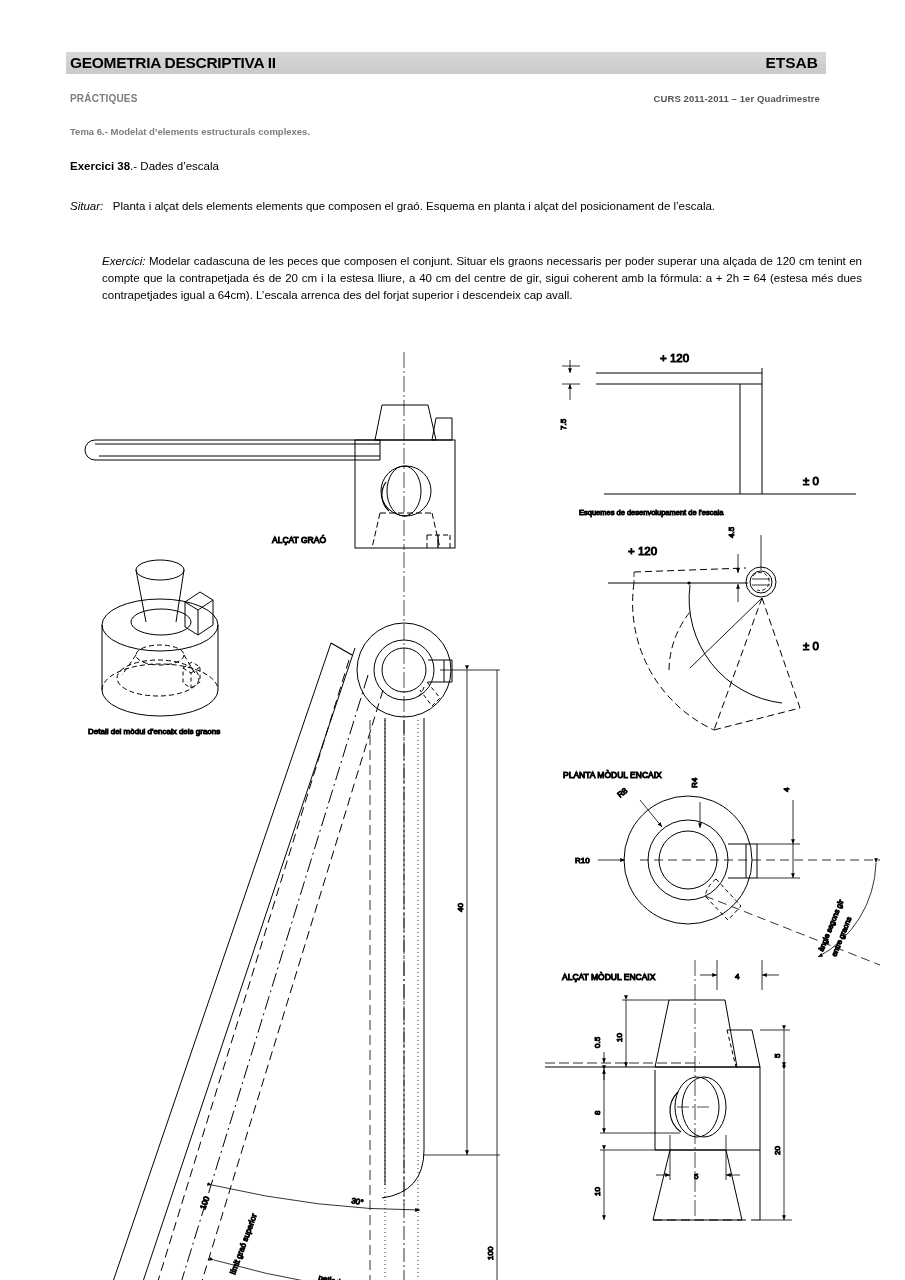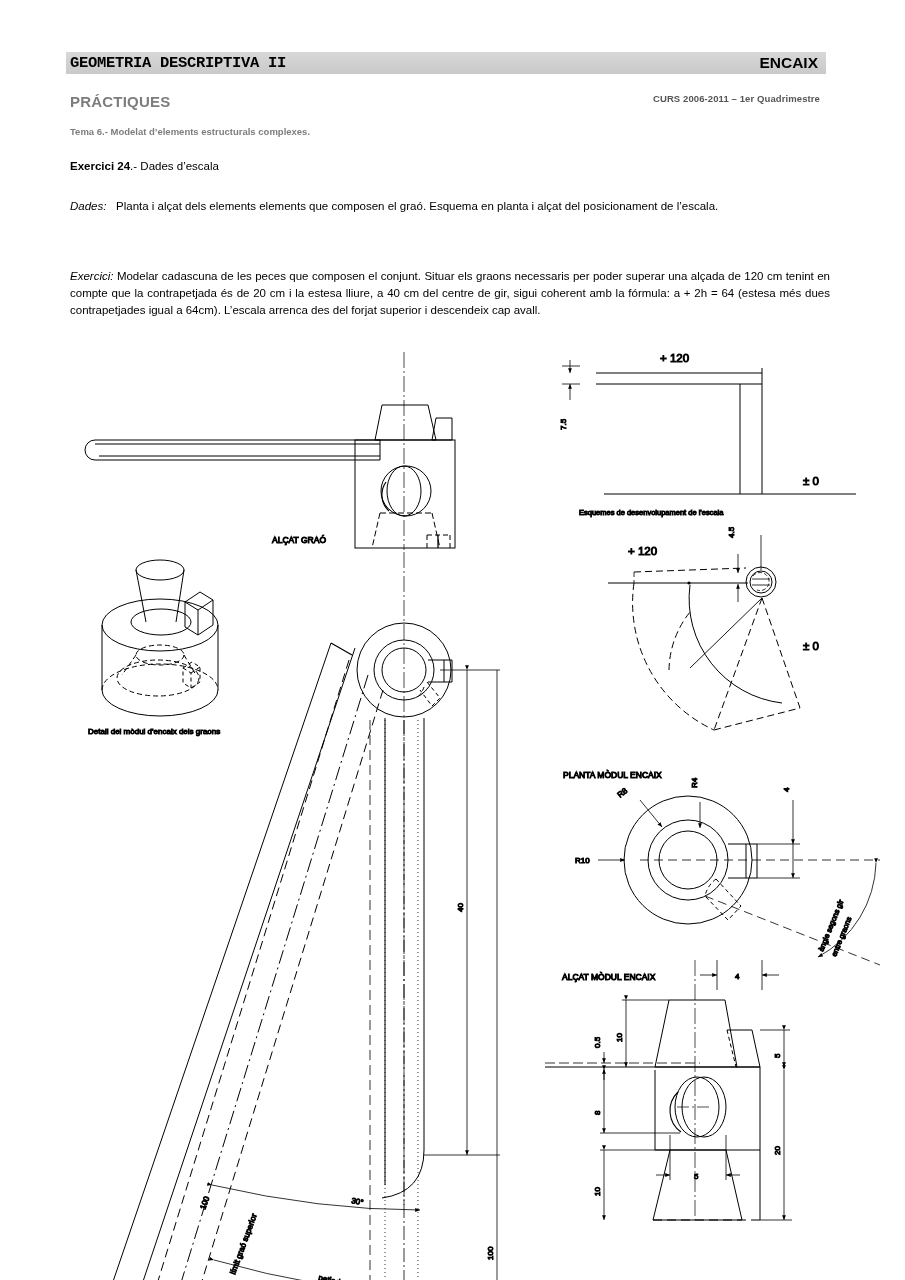--- a/index.html
+++ b/index.html
@@ -5,57 +5,57 @@
   html,body{margin:0;padding:0;background:#fff;}
   body{width:905px;height:1280px;position:relative;overflow:hidden;
        font-family:"Liberation Sans","DejaVu Sans",sans-serif;color:#000;}
 
   .page{position:absolute;inset:0;width:905px;height:1280px;}
 
   
   .hdr-band{position:absolute;left:66px;top:52px;width:760px;height:22px;
             background:linear-gradient(to bottom,#d8d8d8,#c9c9c9);}
   .hdr-title{position:absolute;left:70px;top:53px;font-size:15.5px;font-weight:bold;
-             letter-spacing:-0.3px;line-height:20px;font-family:Liberation Mono, monospace;}
+             letter-spacing:-0.3px;line-height:20px;}
   .hdr-right{position:absolute;left:0;top:53px;width:818px;text-align:right;
              font-size:15.5px;font-weight:bold;line-height:20px;}
-  .sub-left{position:absolute;left:70px;top:93px;font-size:15px;font-weight:bold;color:#7d7d7d;letter-spacing:.2px;}
+  .sub-left{position:absolute;left:70px;top:93px;font-size:10px;font-weight:bold;color:#7d7d7d;letter-spacing:.2px;}
   .sub-right{position:absolute;left:0;top:93px;width:820px;text-align:right;
              font-size:9.5px;font-weight:bold;color:#555;letter-spacing:.1px;}
   .tema{position:absolute;left:70px;top:126px;font-size:9.5px;font-weight:bold;color:#7d7d7d;}
   .exercici{position:absolute;left:70px;top:160px;font-size:11.5px;}
   .exercici b{font-weight:bold;}
 
   .para{position:absolute;left:70px;width:760px;font-size:11.5px;line-height:17px;
         text-align:justify;}
   .para i{font-style:italic;}
   #para-dades{top:198px;}
-  #para-exercici{top:268px;}
+  #para-exercici{top:253px;margin-left:32px;}
 
   
   .canvas{position:absolute;left:0;top:330px;width:905px;height:950px;}
   svg{display:block;}
   .lbl{font-family:"Liberation Sans","DejaVu Sans",sans-serif;fill:#000;}
 </style>
 </head>
 <body>
 
 <div class="page">
 
   <div class="hdr-band"></div>
   <div class="hdr-title">GEOMETRIA DESCRIPTIVA II</div>
-  <div class="hdr-right">ENCAIX</div>
+  <div class="hdr-right">ETSAB</div>
 
   <div class="sub-left">PRÁCTIQUES</div>
-  <div class="sub-right">CURS 2006-2011 – 1er Quadrimestre</div>
+  <div class="sub-right">CURS 2011-2011 – 1er Quadrimestre</div>
   <div class="tema">Tema 6.- Modelat d’elements estructurals complexes.</div>
 
-  <div class="exercici"><b>Exercici 24</b><span>.- Dades d’escala</span></div>
-
-  <div class="para" id="para-dades"><i>Dades:</i>&nbsp;&nbsp;&nbsp;<span>Planta i alçat dels elements elements que composen el graó. Esquema en planta i alçat del posicionament de l’escala.</span></div>
+  <div class="exercici"><b>Exercici 38</b><span>.- Dades d’escala</span></div>
+
+  <div class="para" id="para-dades"><i>Situar:</i>&nbsp;&nbsp;&nbsp;<span>Planta i alçat dels elements elements que composen el graó. Esquema en planta i alçat del posicionament de l’escala.</span></div>
 
   <div class="para" id="para-exercici"><i>Exercici:</i>&nbsp;<span>Modelar cadascuna de les peces que composen el conjunt. Situar els graons necessaris per poder superar una alçada de 120 cm tenint en compte que la contrapetjada és de 20 cm i la estesa lliure, a 40 cm del centre de gir, sigui coherent amb la fórmula: a + 2h = 64 (estesa més dues contrapetjades igual a 64cm). L’escala arrenca des del forjat superior i descendeix cap avall.</span></div>
 
   <div class="canvas">
   <svg width="905" height="950" viewBox="0 0 905 950">
     <defs>
       <marker id="ar" markerWidth="9" markerHeight="9" refX="8" refY="3" orient="auto">
         <path d="M0,0 L8,3 L0,6 z" fill="#000"></path>
       </marker>
       <marker id="arS" markerWidth="7" markerHeight="7" refX="6" refY="2.4" orient="auto">

